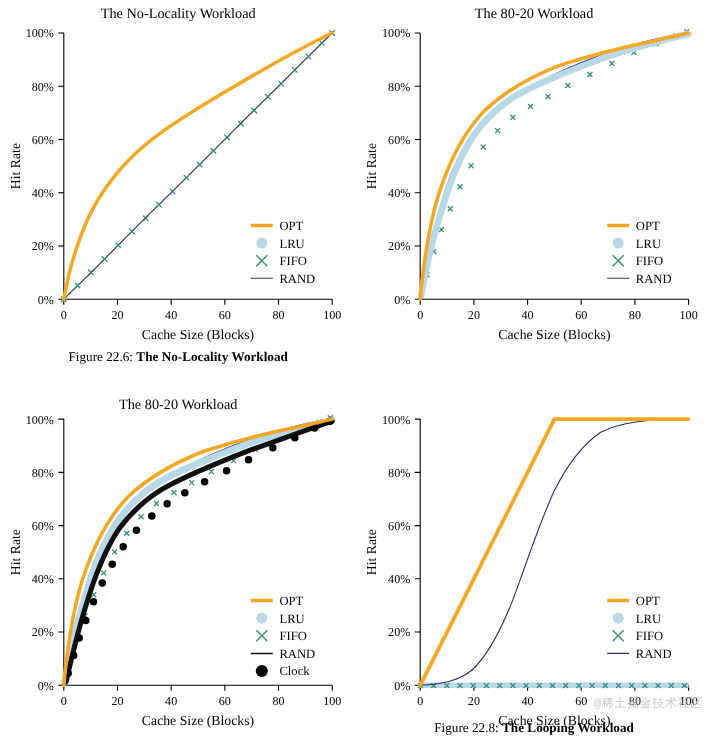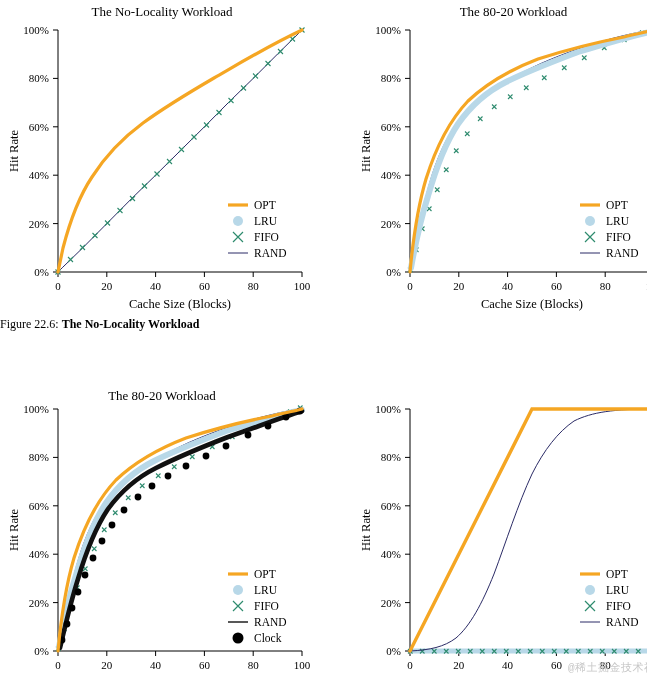--- a/index.html
+++ b/index.html
@@ -8,31 +8,31 @@
     background:#ffffff;
     font-family:"Liberation Serif", serif;
     color:#000;
     overflow:hidden;
     position:relative;
   }
   .grid{
     display:grid;
     grid-template-columns:324px 323px;
     grid-template-rows:336px 337px;
-    width:539px;height:673px;gap:28px;
+    width:539px;height:673px;
   }
   .cell{position:relative;}
   .chart-title{
     position:absolute;top:4px;left:0;width:100%;
     text-align:center;font-size:13px;font-family:"Liberation Serif",serif;
   }
   .chart-title.second{top:24px;}
   .caption{
     position:absolute;bottom:4px;left:0;width:100%;
-    text-align:left;font-size:12px;font-family:"Liberation Serif",serif;
+    text-align:center;font-size:12px;font-family:"Liberation Serif",serif;
   }
   .caption b{font-weight:bold;}
   svg{position:absolute;top:0;left:0;}
   .axis-label{font-size:12.5px;font-family:"Liberation Serif",serif;fill:#000;}
   .tick-label{font-size:11px;font-family:"Liberation Serif",serif;fill:#000;}
   .legend-text{font-size:11.5px;font-family:"Liberation Serif",serif;fill:#000;}
   .watermark{
     position:absolute;right:8px;bottom:26px;
     font-size:11px;color:#c8c8c8;font-family:Liberation Mono, monospace;
     letter-spacing:.5px;

